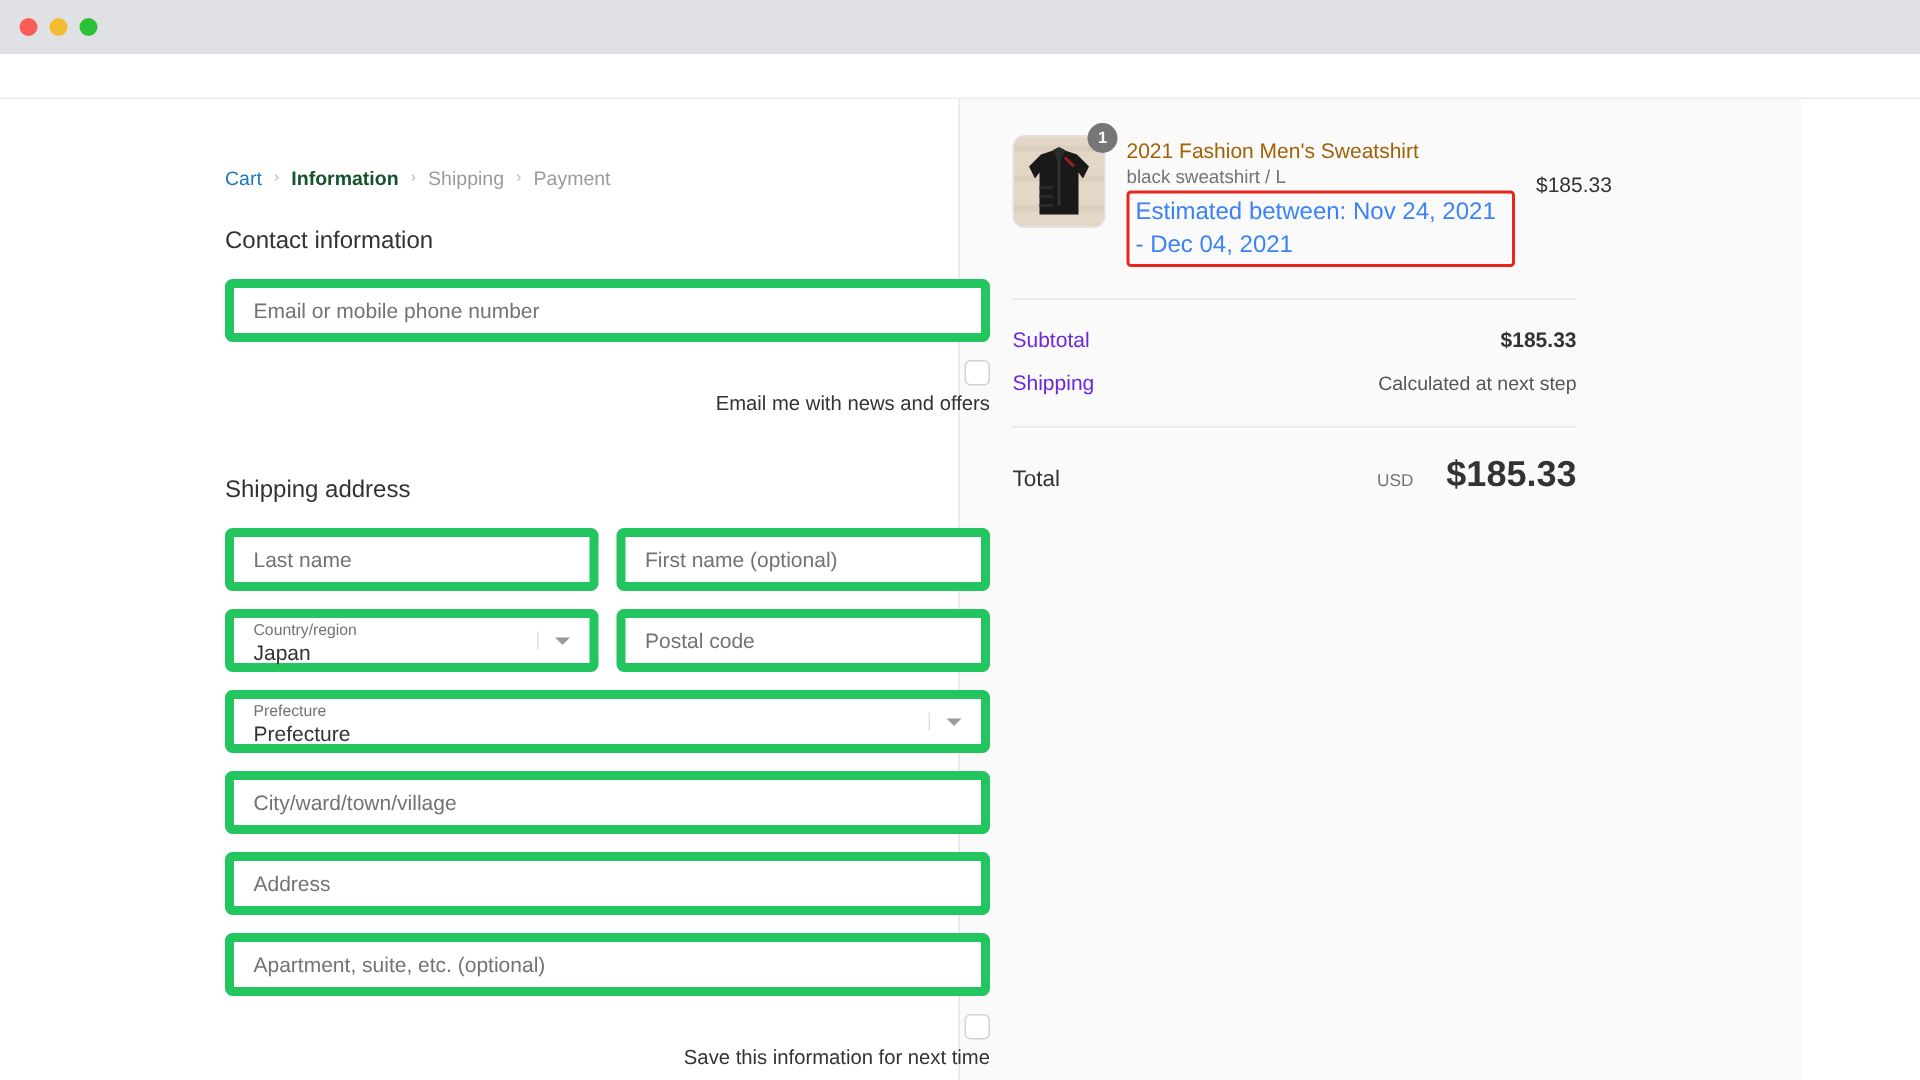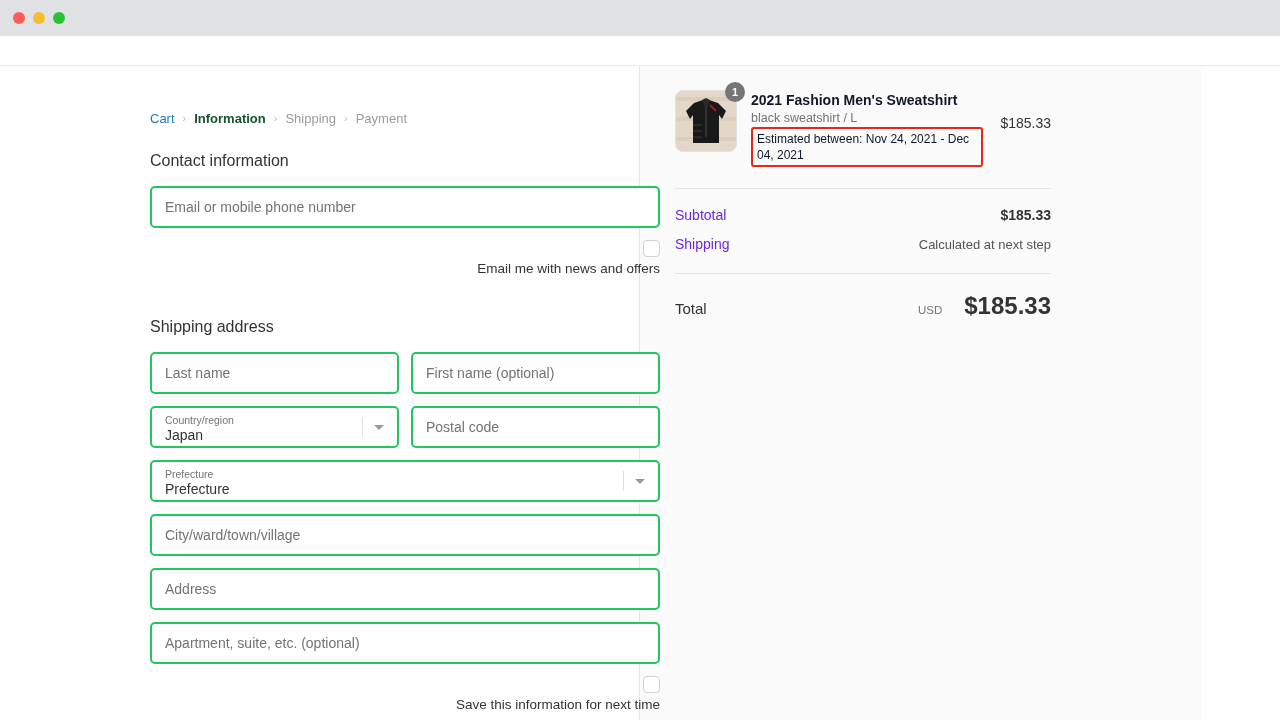--- a/index.html
+++ b/index.html
@@ -74,21 +74,21 @@
     font-size: 16px;
     font-weight: normal;
     color: #333333;
     margin-bottom: 16px;
   }
   .section-title.spaced { margin-top: 42px; }
 
   
   .field {
     height: 42px;
-    border: 2px solid #22c55e;
+    border: 6px solid #22c55e;
     border-radius: 5px;
     background: #ffffff;
     display: flex;
     align-items: center;
     padding: 0 13px;
     font-size: 14px;
     color: #737373;
     margin-bottom: 12px;
     position: relative;
   }
@@ -204,36 +204,36 @@
     font-weight: bold;
     display: flex;
     align-items: center;
     justify-content: center;
     z-index: 2;
   }
 
   .item-info { flex: 1; padding-top: 2px; }
   .item-title {
     font-size: 14px;
-    font-weight: bold;
-    color: #0f172a;
+    font-weight: normal;
+    color: #a16207;
     margin-bottom: 3px;
   }
   .item-variant {
     font-size: 12.5px;
     color: #737373;
     margin-bottom: 2px;
   }
   .item-eta {
-    font-size: 12px;
-    color: #0f172a;
+    font-size: 16px;
+    color: #3b82f6;
     border: 2px solid #e8261b;
     border-radius: 3px;
     padding: 2px 4px;
-    width: 232px;
+    width: 259px;
     line-height: 1.35;
   }
   .item-price {
     font-size: 14px;
     color: #333333;
     padding-top: 25px;
     white-space: nowrap;
   }
 
   .divider {

